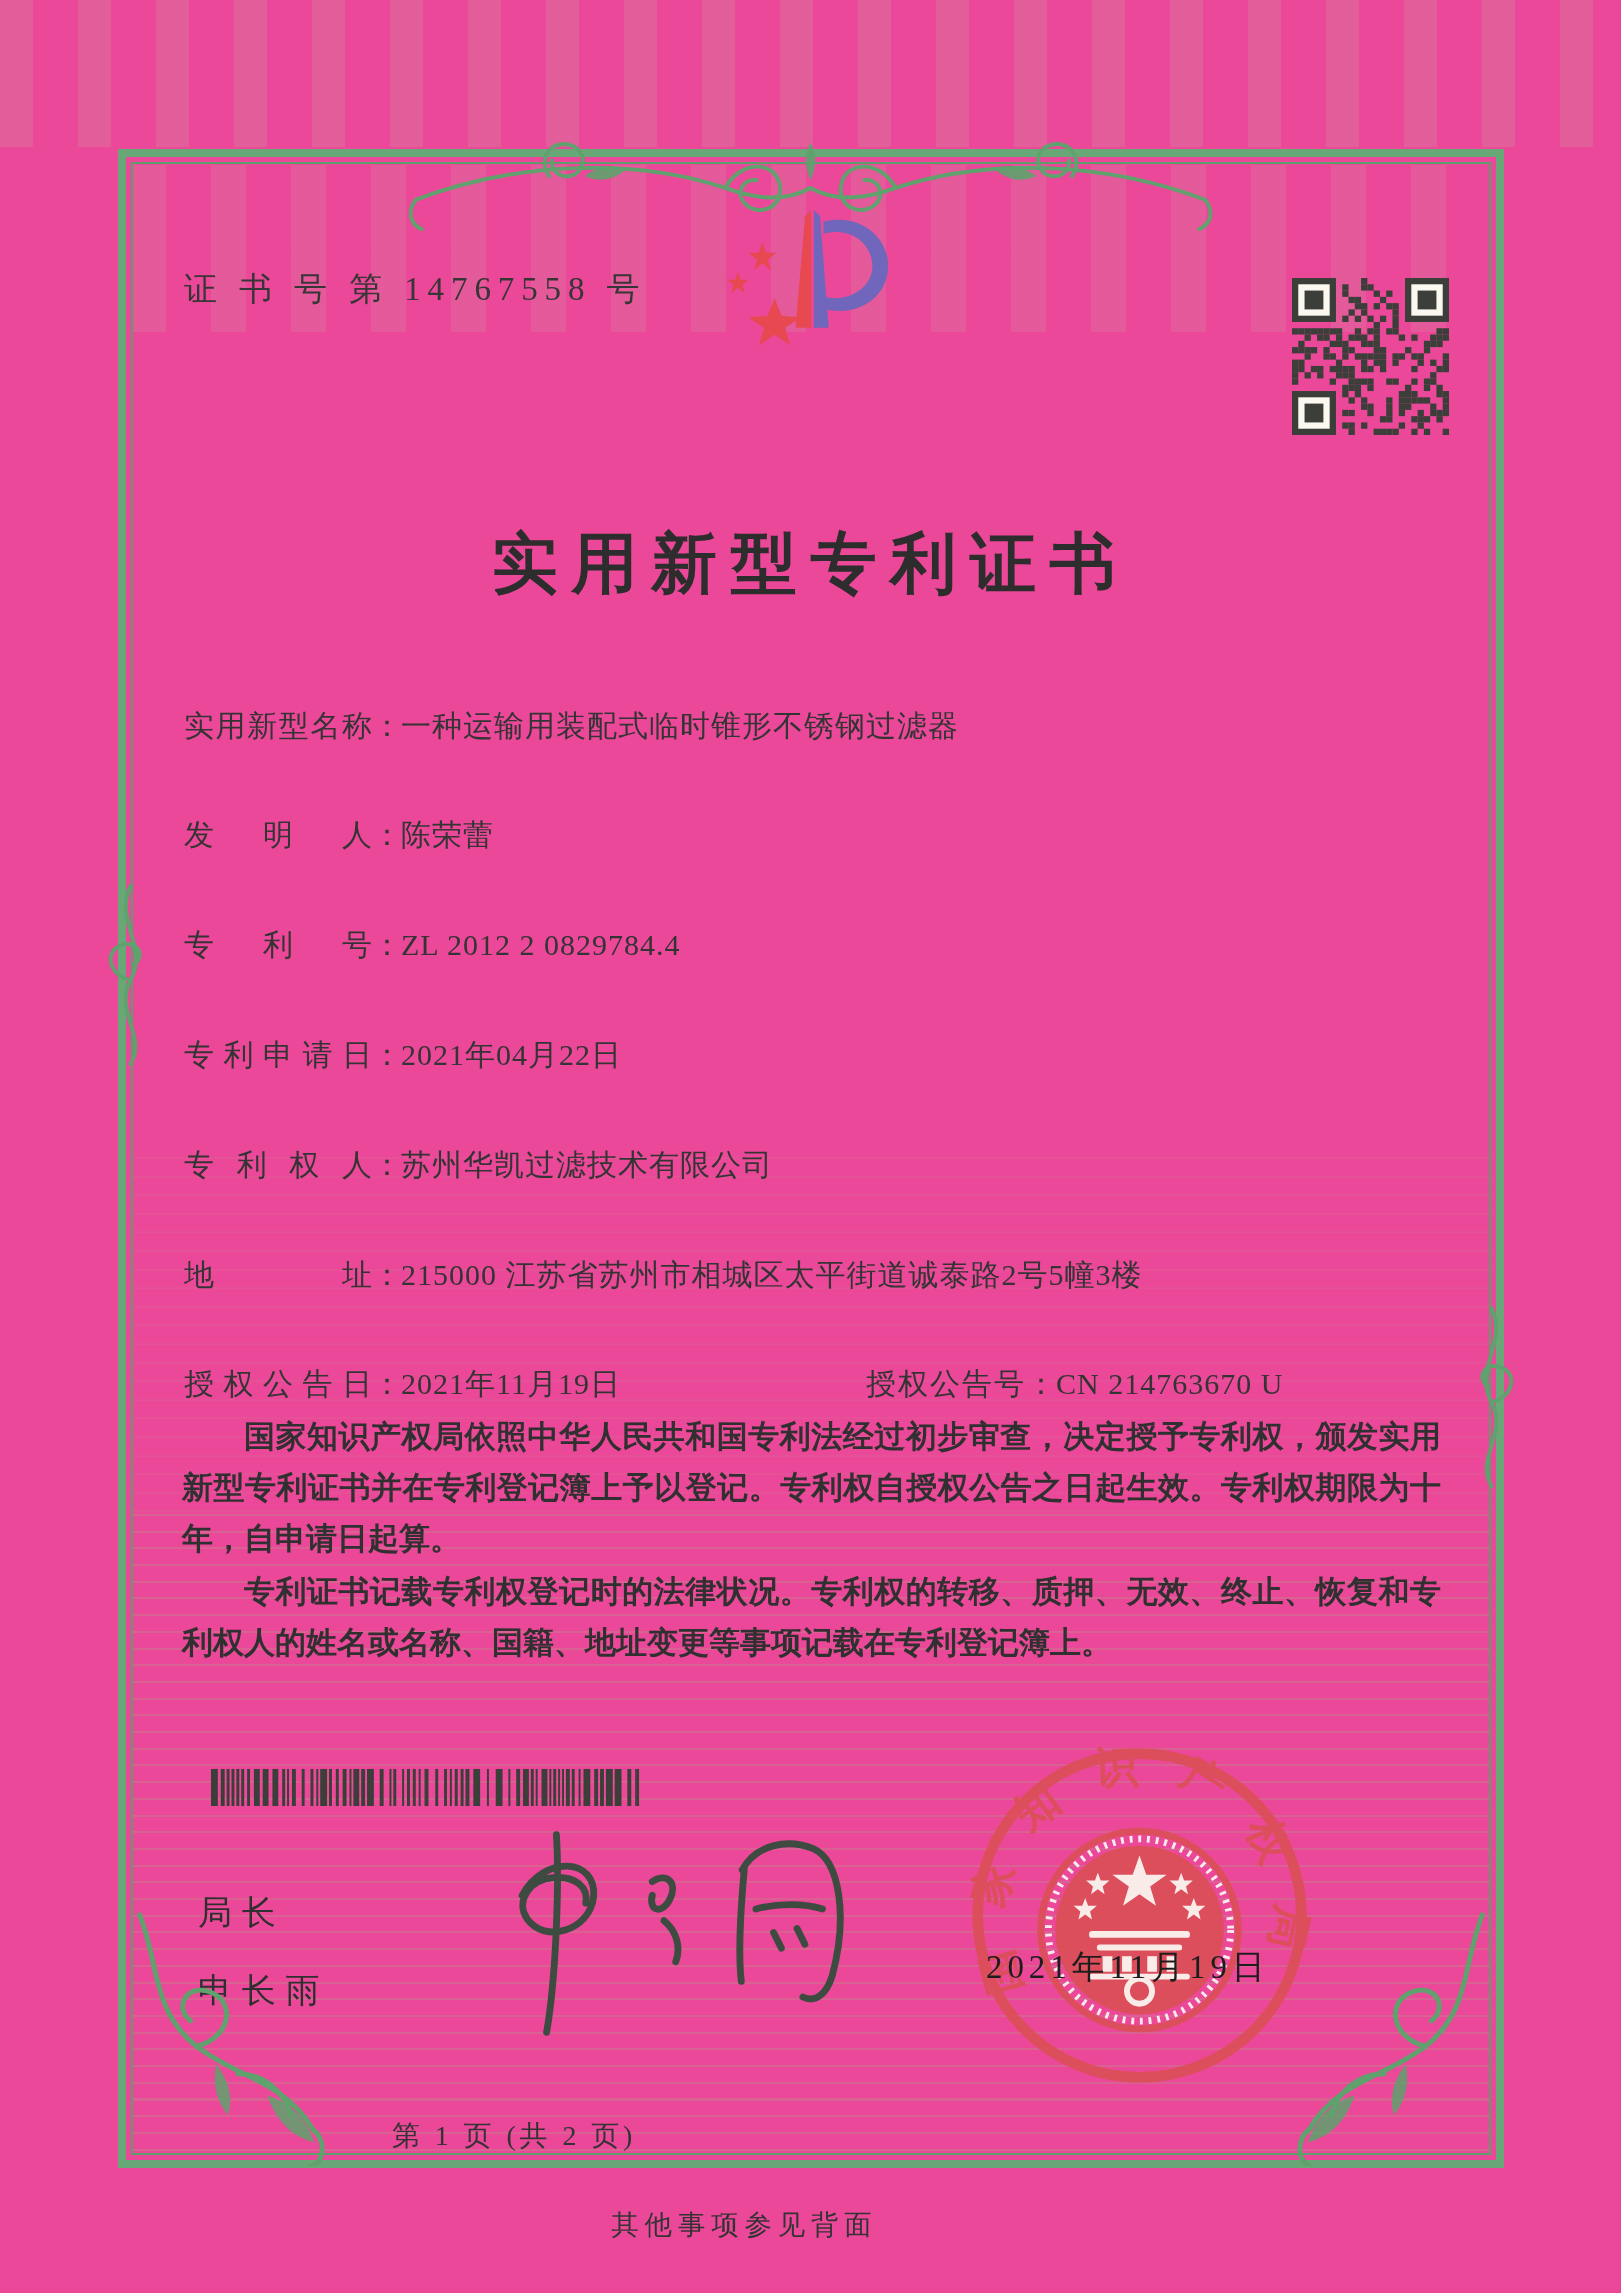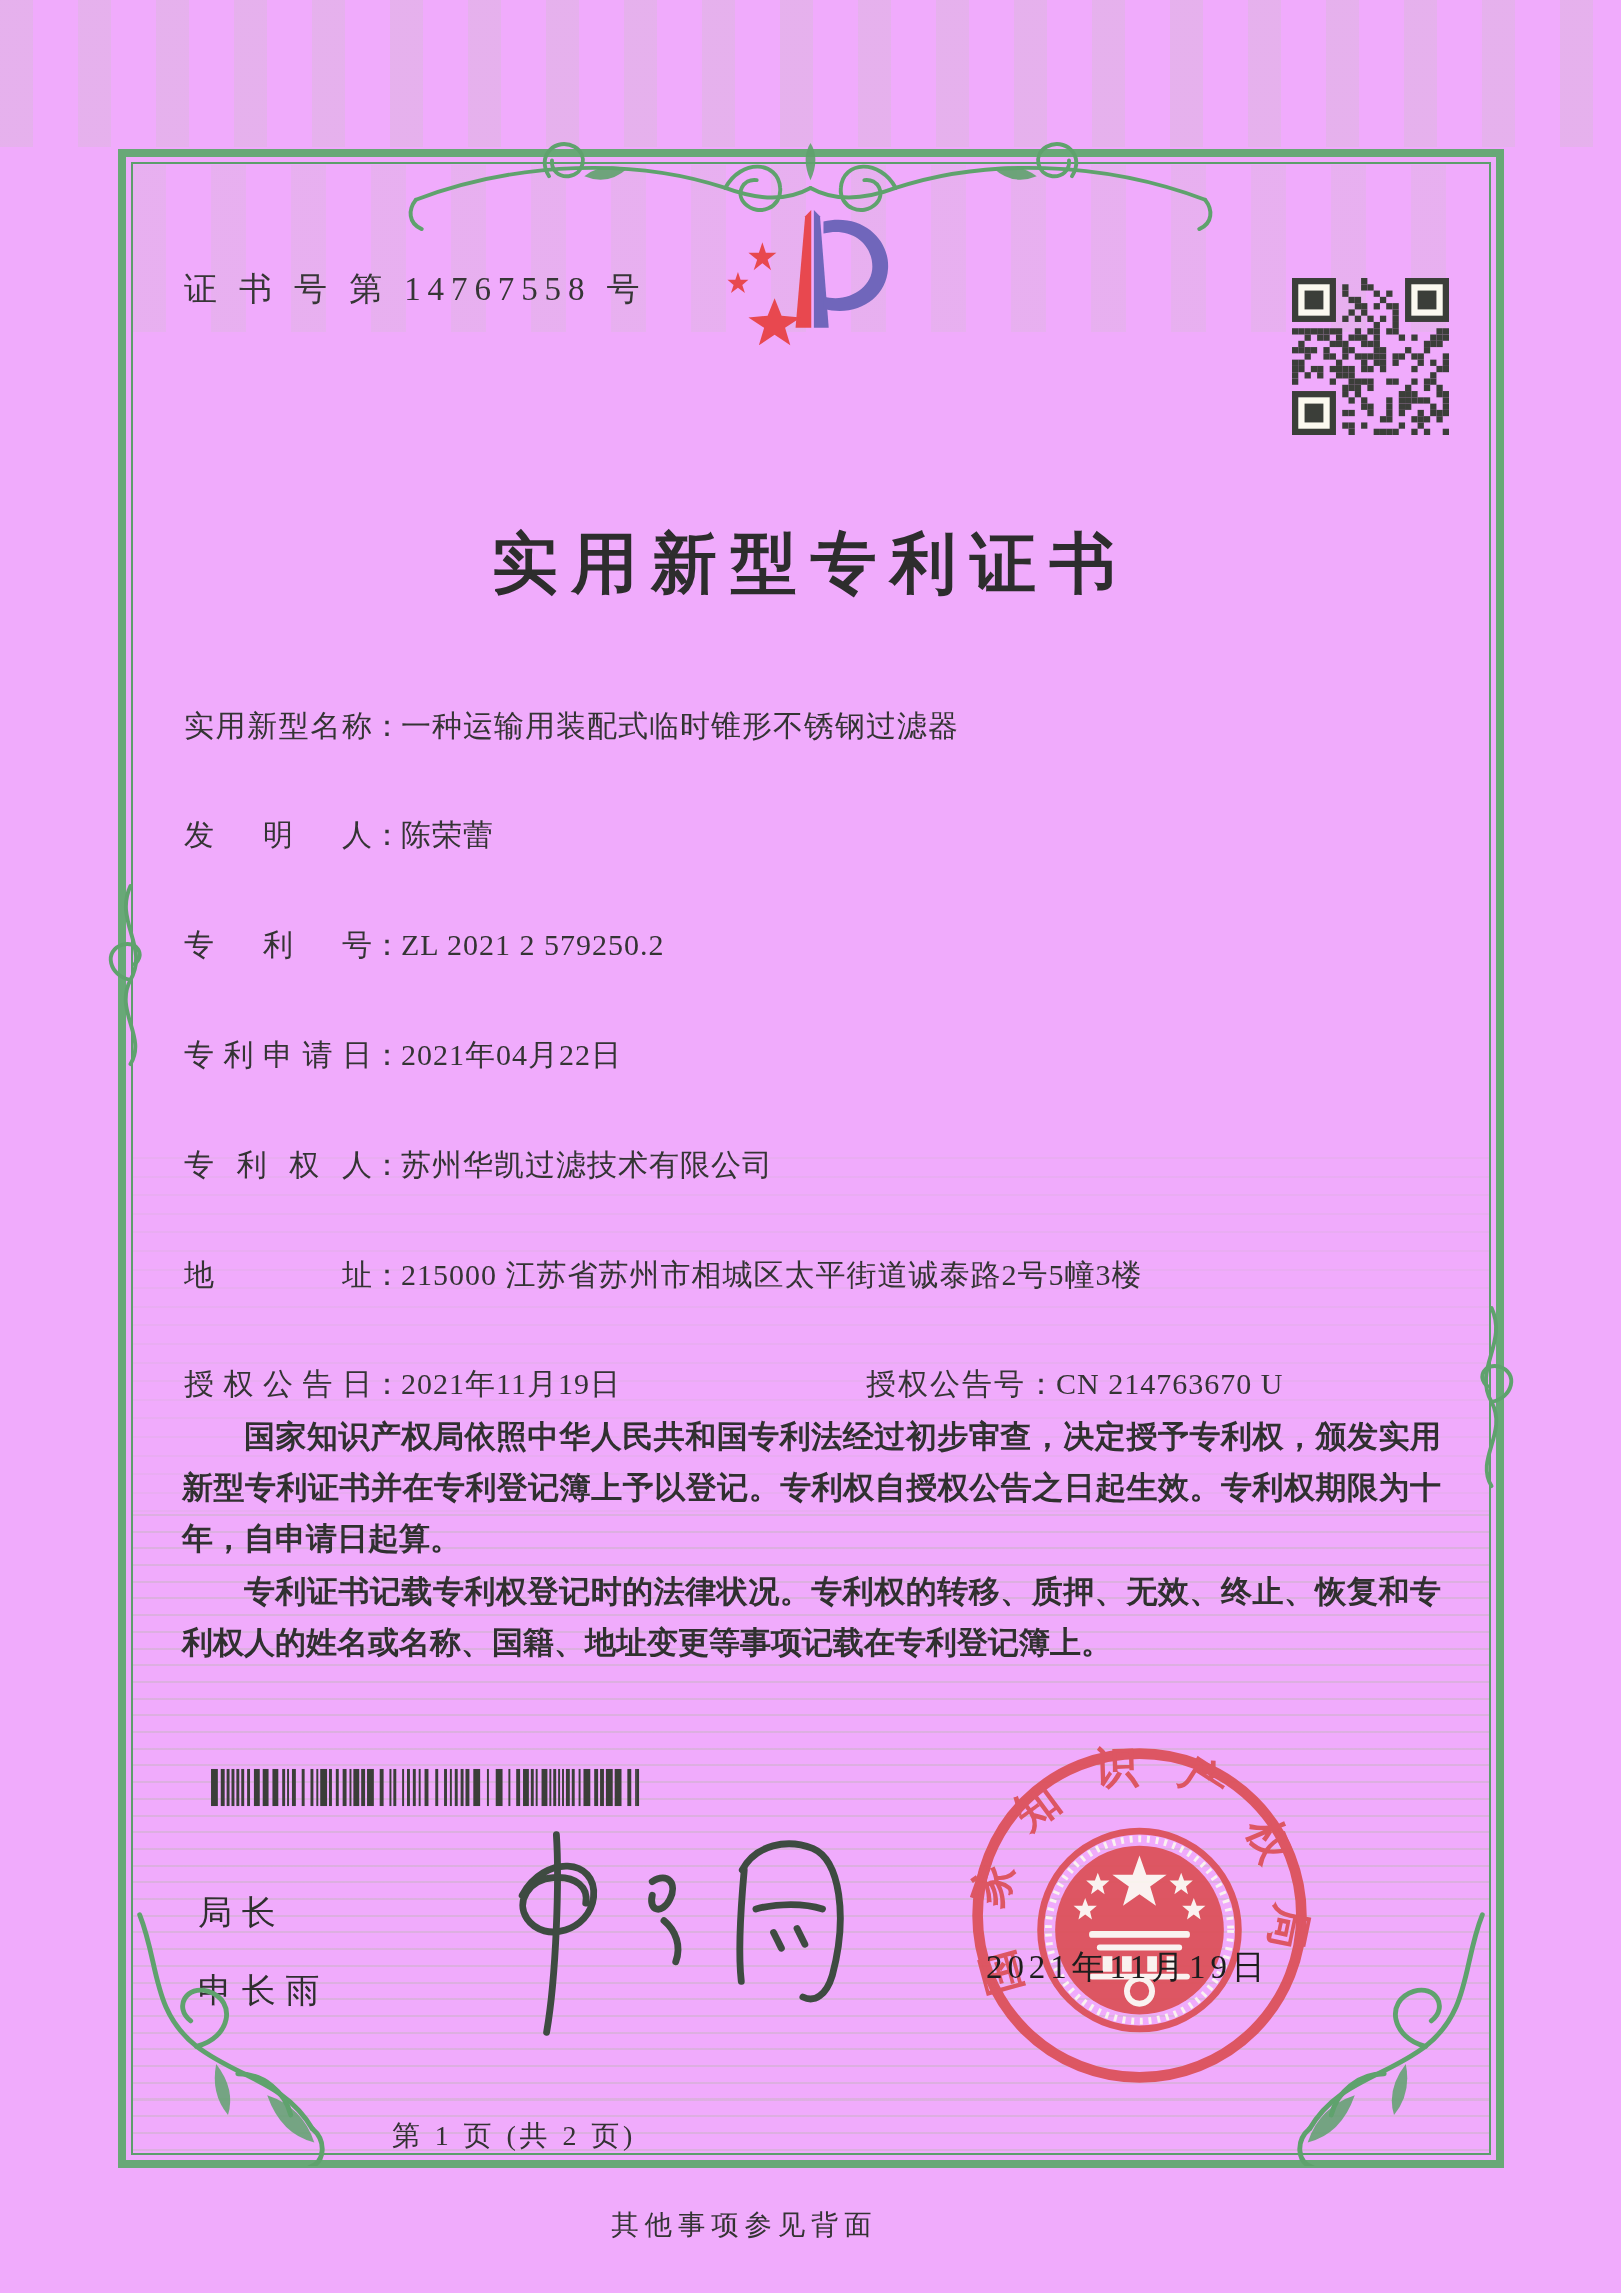--- a/index.html
+++ b/index.html
@@ -1,20 +1,20 @@
 <!DOCTYPE html>
 <html><head>
 <meta charset="utf-8">
 <style>
   html,body{margin:0;padding:0;background:#e8e6dc;}
   .page{
     position:relative;
     width:1621px;height:2294px;
     margin:0 auto;
-    background:#f0abfc;
+    background:#ec4899;
     overflow:hidden;
     font-family:"Liberation Serif","DejaVu Serif",serif;
     color:#2f2f2f;
   }
   
   .stripes-top{
     position:absolute;left:0;top:0;width:1621px;height:147px;
     background:repeating-linear-gradient(90deg, rgba(176,208,158,.16) 0 33px, transparent 33px 78px);
     pointer-events:none;
   }
@@ -346,21 +346,21 @@
 
   <div class="title">实用新型专利证书</div>
 
   <div class="row" style="top:706px">
     <span class="lab">实用新型名称</span><span class="col">：</span><span class="val">一种运输用装配式临时锥形不锈钢过滤器</span>
   </div>
   <div class="row" style="top:815px">
     <span class="lab">发明人</span><span class="col">：</span><span class="val">陈荣蕾</span>
   </div>
   <div class="row" style="top:925px">
-    <span class="lab">专利号</span><span class="col">：</span><span class="val">ZL 2021 2 579250.2</span>
+    <span class="lab">专利号</span><span class="col">：</span><span class="val">ZL 2012 2 0829784.4</span>
   </div>
   <div class="row" style="top:1035px">
     <span class="lab">专利申请日</span><span class="col">：</span><span class="val">2021年04月22日</span>
   </div>
   <div class="row" style="top:1145px">
     <span class="lab">专利权人</span><span class="col">：</span><span class="val">苏州华凯过滤技术有限公司</span>
   </div>
   <div class="row" style="top:1255px">
     <span class="lab">地址</span><span class="col">：</span><span class="val">215000 江苏省苏州市相城区太平街道诚泰路2号5幢3楼</span>
   </div>

